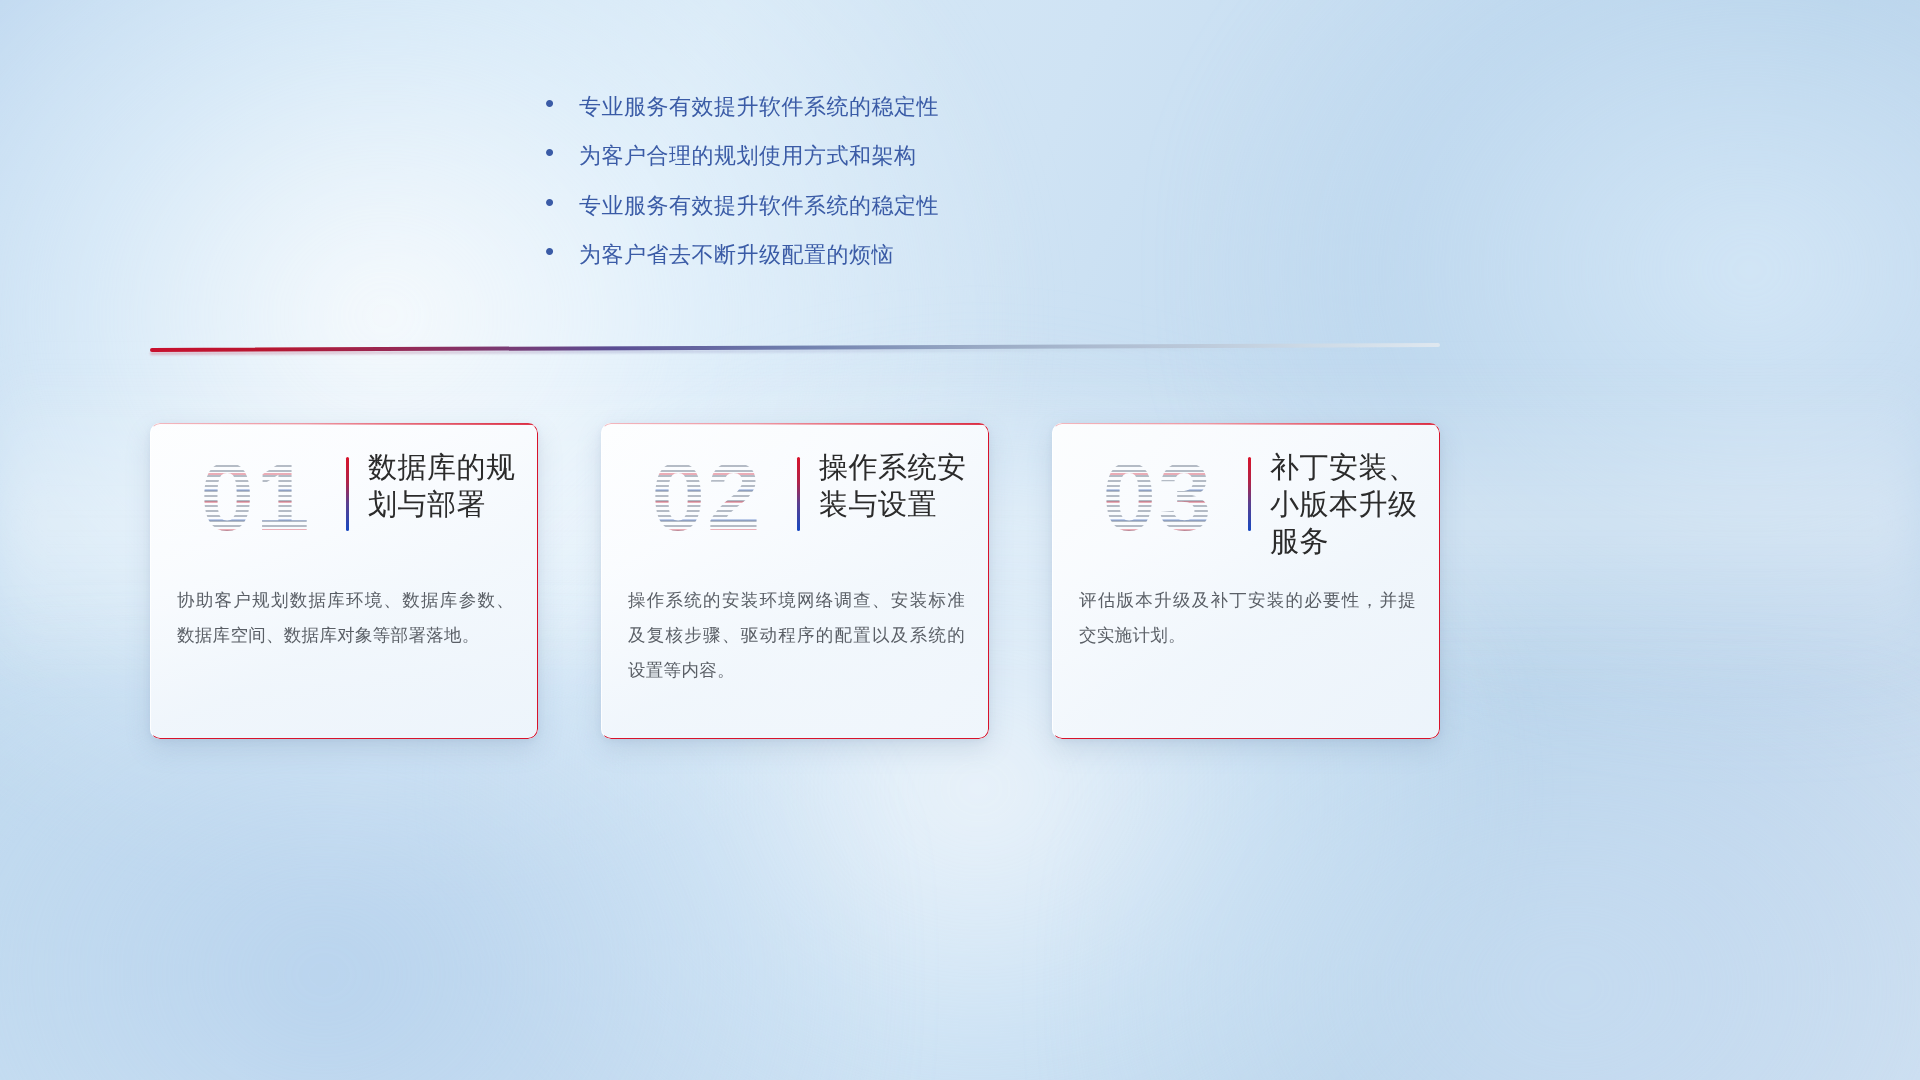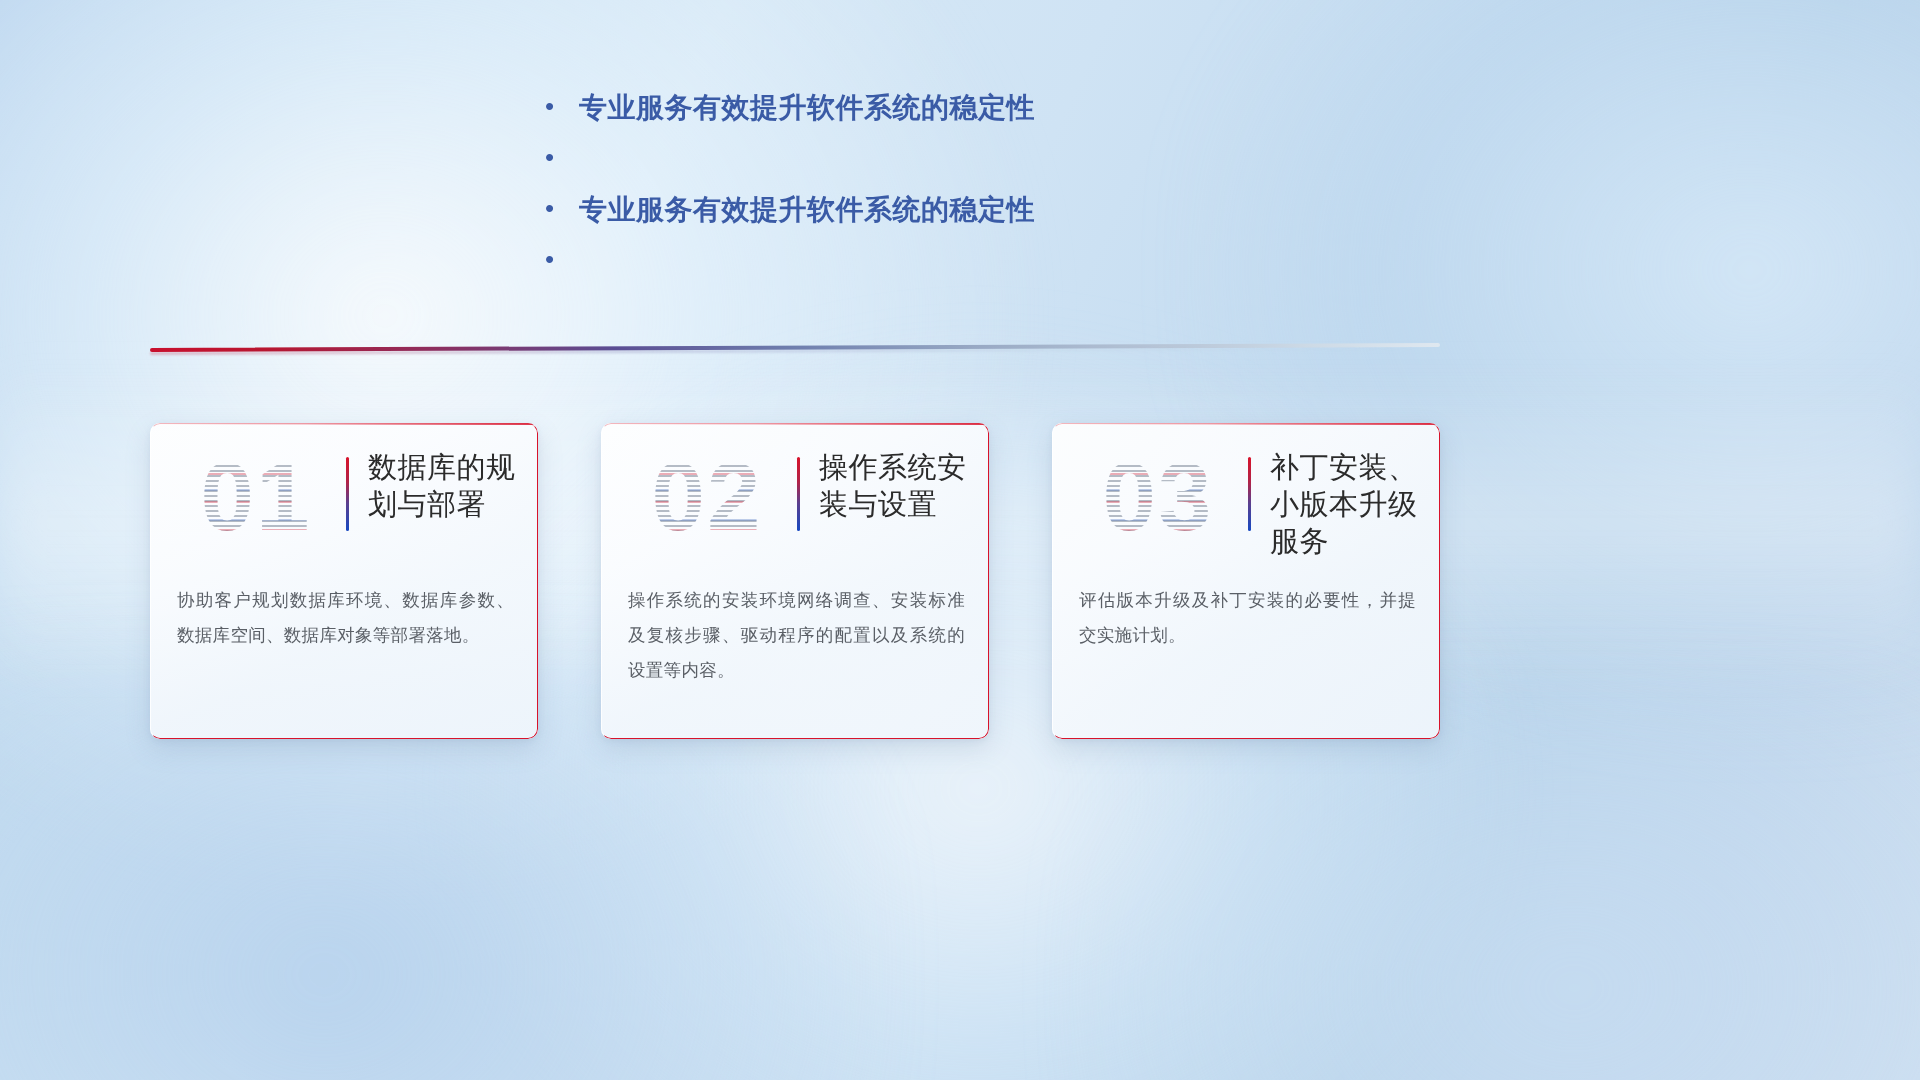--- a/index.html
+++ b/index.html
@@ -31,21 +31,21 @@
     background:linear-gradient(180deg,rgba(255,255,255,0) 0%,rgba(255,255,255,.30) 48%,rgba(255,255,255,0) 100%);
     filter:blur(22px);}
 
   #page{position:absolute;inset:0;z-index:2;}
 
   
   .bullets{position:absolute;left:545px;top:92px;width:900px;}
   .bullet{display:flex;align-items:baseline;margin-bottom:22px;}
   .bullet .dot{width:34px;flex:0 0 34px;color:#3a5ba6;font-size:26px;line-height:1;
     transform:translateY(-2px);text-align:left;}
-  .bullet .btxt{font-size:28px;line-height:1.15;color:#3a5ba6;letter-spacing:.5px;font-weight:700;}
+  .bullet .btxt{font-size:22px;line-height:1.15;color:#3a5ba6;letter-spacing:.5px;font-weight:400;}
 
   
   .divider{position:absolute;left:150px;top:344px;width:1290px;height:14px;}
   .divider .ln{position:absolute;left:0;top:4px;width:100%;height:4px;border-radius:3px;
     background:linear-gradient(90deg,#c8102e 0%,#b81630 9%,#8d2e5e 22%,#5a4d93 36%,#6f7fae 50%,#98a9c4 64%,#b6c4d6 78%,#cddae6 90%,#dfe8f0 100%);
     transform:skewY(-0.22deg);transform-origin:left center;}
   .divider .ln2{position:absolute;left:0;top:8px;width:100%;height:3px;opacity:.45;border-radius:3px;
     background:linear-gradient(90deg,rgba(200,16,46,.55) 0%,rgba(90,77,147,.5) 35%,rgba(180,196,214,.35) 70%,rgba(222,232,240,0) 100%);
     transform:skewY(-0.22deg);transform-origin:left center;filter:blur(1px);}
 
@@ -111,27 +111,29 @@
 
 <div id="page">
 
   <div class="bullets">
     <div class="bullet">
       <span class="dot">•</span>
       <span class="btxt">专业服务有效提升软件系统的稳定性</span>
     </div>
     <div class="bullet">
       <span class="dot">•</span>
+      <span class="btxt">为客户合理的规划使用方式和架构</span>
     </div>
     <div class="bullet">
       <span class="dot">•</span>
       <span class="btxt">专业服务有效提升软件系统的稳定性</span>
     </div>
     <div class="bullet">
       <span class="dot">•</span>
+      <span class="btxt">为客户省去不断升级配置的烦恼</span>
     </div>
   </div>
 
   <div class="divider">
     <div class="ln"></div>
     <div class="ln2"></div>
   </div>
 
   <div class="cards">
 

